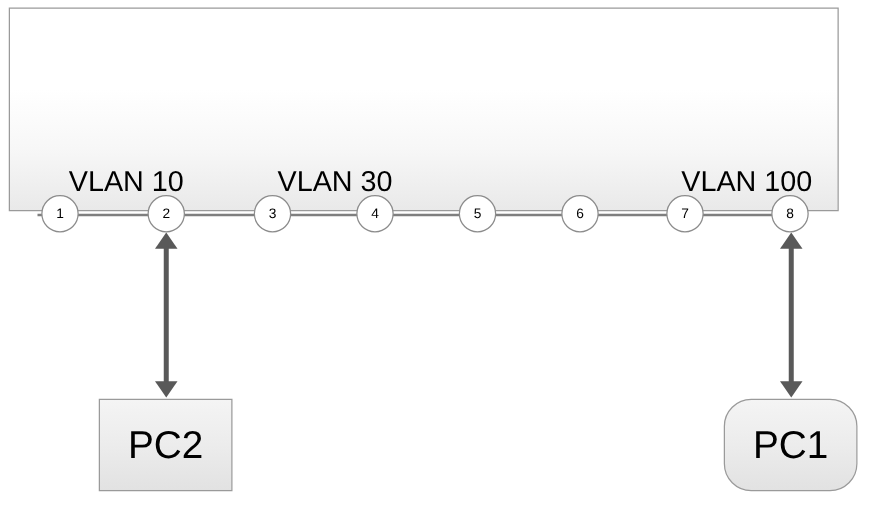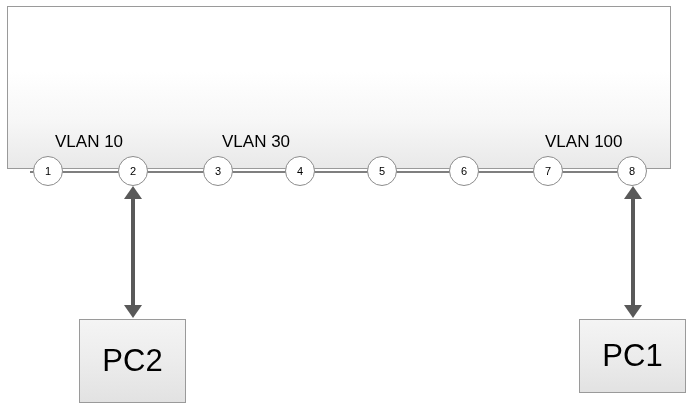--- a/index.html
+++ b/index.html
@@ -46,21 +46,21 @@
     box-sizing: border-box;
     display: flex;
     align-items: center;
     justify-content: center;
     font-size: 11px;
     color: #000000;
   }
   
   .vlan-label {
     position: absolute;
-    font-size: 17px;
+    font-size: 23px;
     color: #000000;
     white-space: nowrap;
   }
   
   .pc-box {
     position: absolute;
     border: 1px solid #9a9a9a;
     background: linear-gradient(to bottom, #f4f4f4 0%, #ececec 50%, #e2e2e2 100%);
     box-sizing: border-box;
     display: flex;
@@ -116,16 +116,16 @@
     <div class="arrow-shaft" style="left:131px; top:197px; height:109px;"></div>
     <div class="arrow-head down" style="left:124px; top:305px;"></div>
   </div>
 
   <div>
     <div class="arrow-head up" style="left:624px; top:186px;"></div>
     <div class="arrow-shaft" style="left:631px; top:197px; height:109px;"></div>
     <div class="arrow-head down" style="left:624px; top:305px;"></div>
   </div>
 
-  <div class="pc-box" style="left:79px; top:319px; width:107px; height:84px;">PC2</div>
-  <div class="pc-box" style="left:579px; top:319px; width:107px; height:74px;">PC1</div>
+  <div class="pc-box" style="left:79px; top:319px; width:107px; height:74px;">PC2</div>
+  <div class="pc-box" style="left:579px; top:319px; width:107px; height:74px;border-radius:22px;">PC1</div>
 
 </div>
 
 </body></html>

